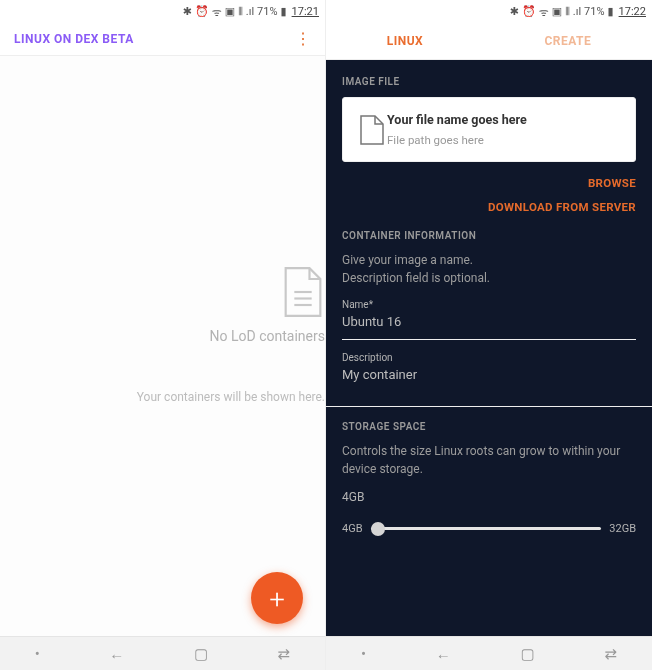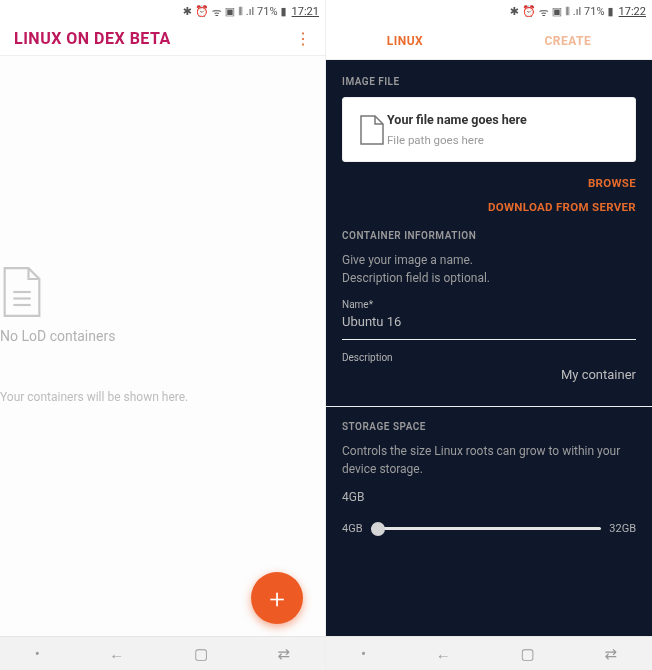--- a/index.html
+++ b/index.html
@@ -44,31 +44,31 @@
     display: flex;
     align-items: center;
     justify-content: space-between;
     padding: 0 14px;
     border-bottom: 1px solid #eee;
     background: #fff;
   }
   .titlebar .title {
     font-weight: 700;
     letter-spacing: .5px;
-    font-size: 16px;
-    color: #be185d;
+    font-size: 12px;
+    color: #8b5cf6;
   }
   .more-dots { color: #e46a2b; font-size: 16px; line-height: 1; }
 
   
   .empty {
     flex: 1;
     display: flex;
     flex-direction: column;
-    align-items: flex-start;
+    align-items: flex-end;
     padding-top: 210px;
     color: #b0b0b0;
   }
   .doc-icon { width:44px; height:52px; margin-bottom:10px; }
   .empty .msg1 { font-size: 14px; color:#b2b2b2; margin-bottom: 46px; }
   .empty .msg2 { font-size: 12px; color:#bcbcbc; }
 
   
   .fab {
     position: absolute;
@@ -137,21 +137,21 @@
     color:#e46a2b;
     font-size:11.5px;
     font-weight:700;
     letter-spacing:.3px;
     margin-bottom:10px;
     text-decoration:none;
   }
   .help { font-size:12px; color:#9c9c9c; line-height:1.5; margin-bottom:12px;}
   .field-label{ font-size:10px; color:#b3b3b3; margin-bottom:2px;}
   .field-value{ font-size:13px; color:#bcbcbc; padding:2px 0 10px; border-bottom:1px solid #eee;}
-  .field-value.last{ border-bottom:none;text-align:right;}
+  .field-value.last{ border-bottom:none;}
   .divider{ height:1px;background:#eee; margin:14px -16px;}
   .size-val{ font-size:12px;color:#b3b3b3; margin:6px 0 18px;}
   .slider-row{ display:flex;align-items:center;gap:8px;font-size:11px;color:#b3b3b3;}
   .slider-track{ flex:1;height:3px;background:#e5e5e5;border-radius:2px;position:relative;}
   .slider-thumb{ position:absolute;left:0;top:50%;transform:translate(0,-50%);width:14px;height:14px;border-radius:50%;background:#d5d5d5;}
 </style>
 </head>
 <body>
 
 <div class="wrap">

